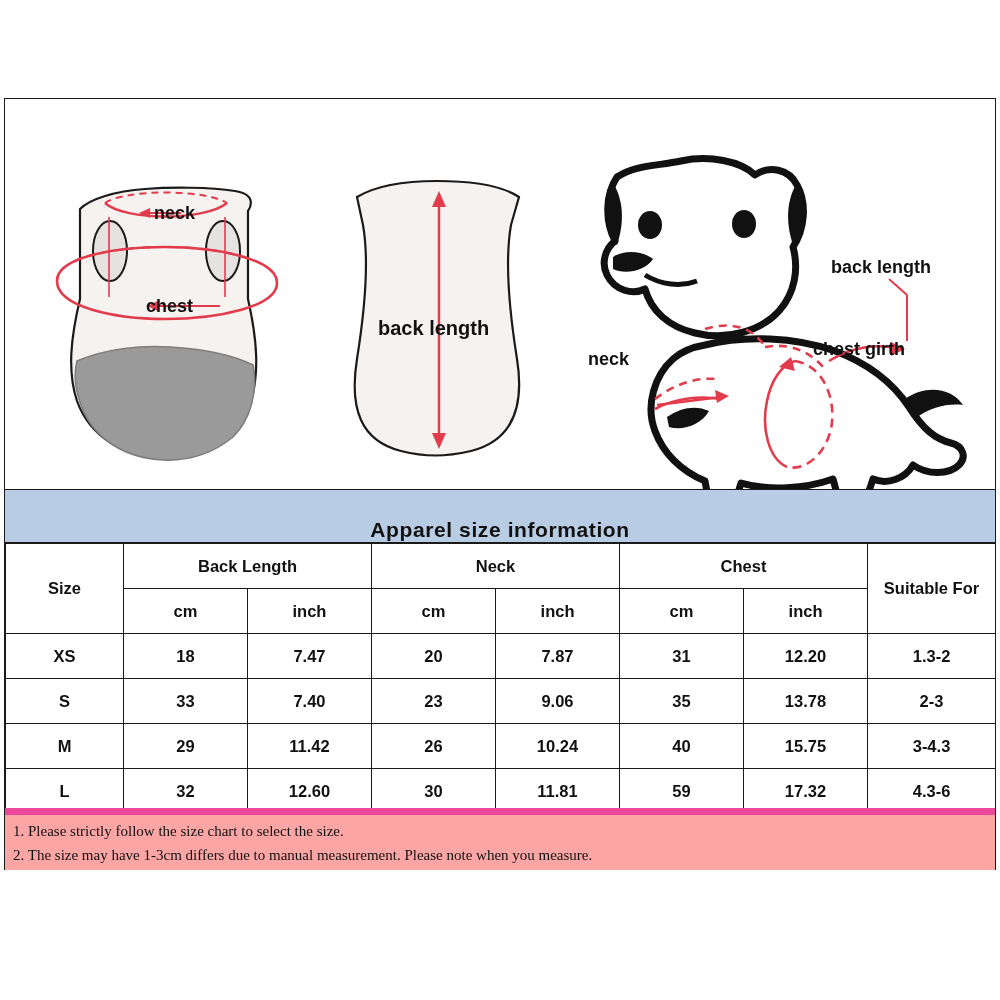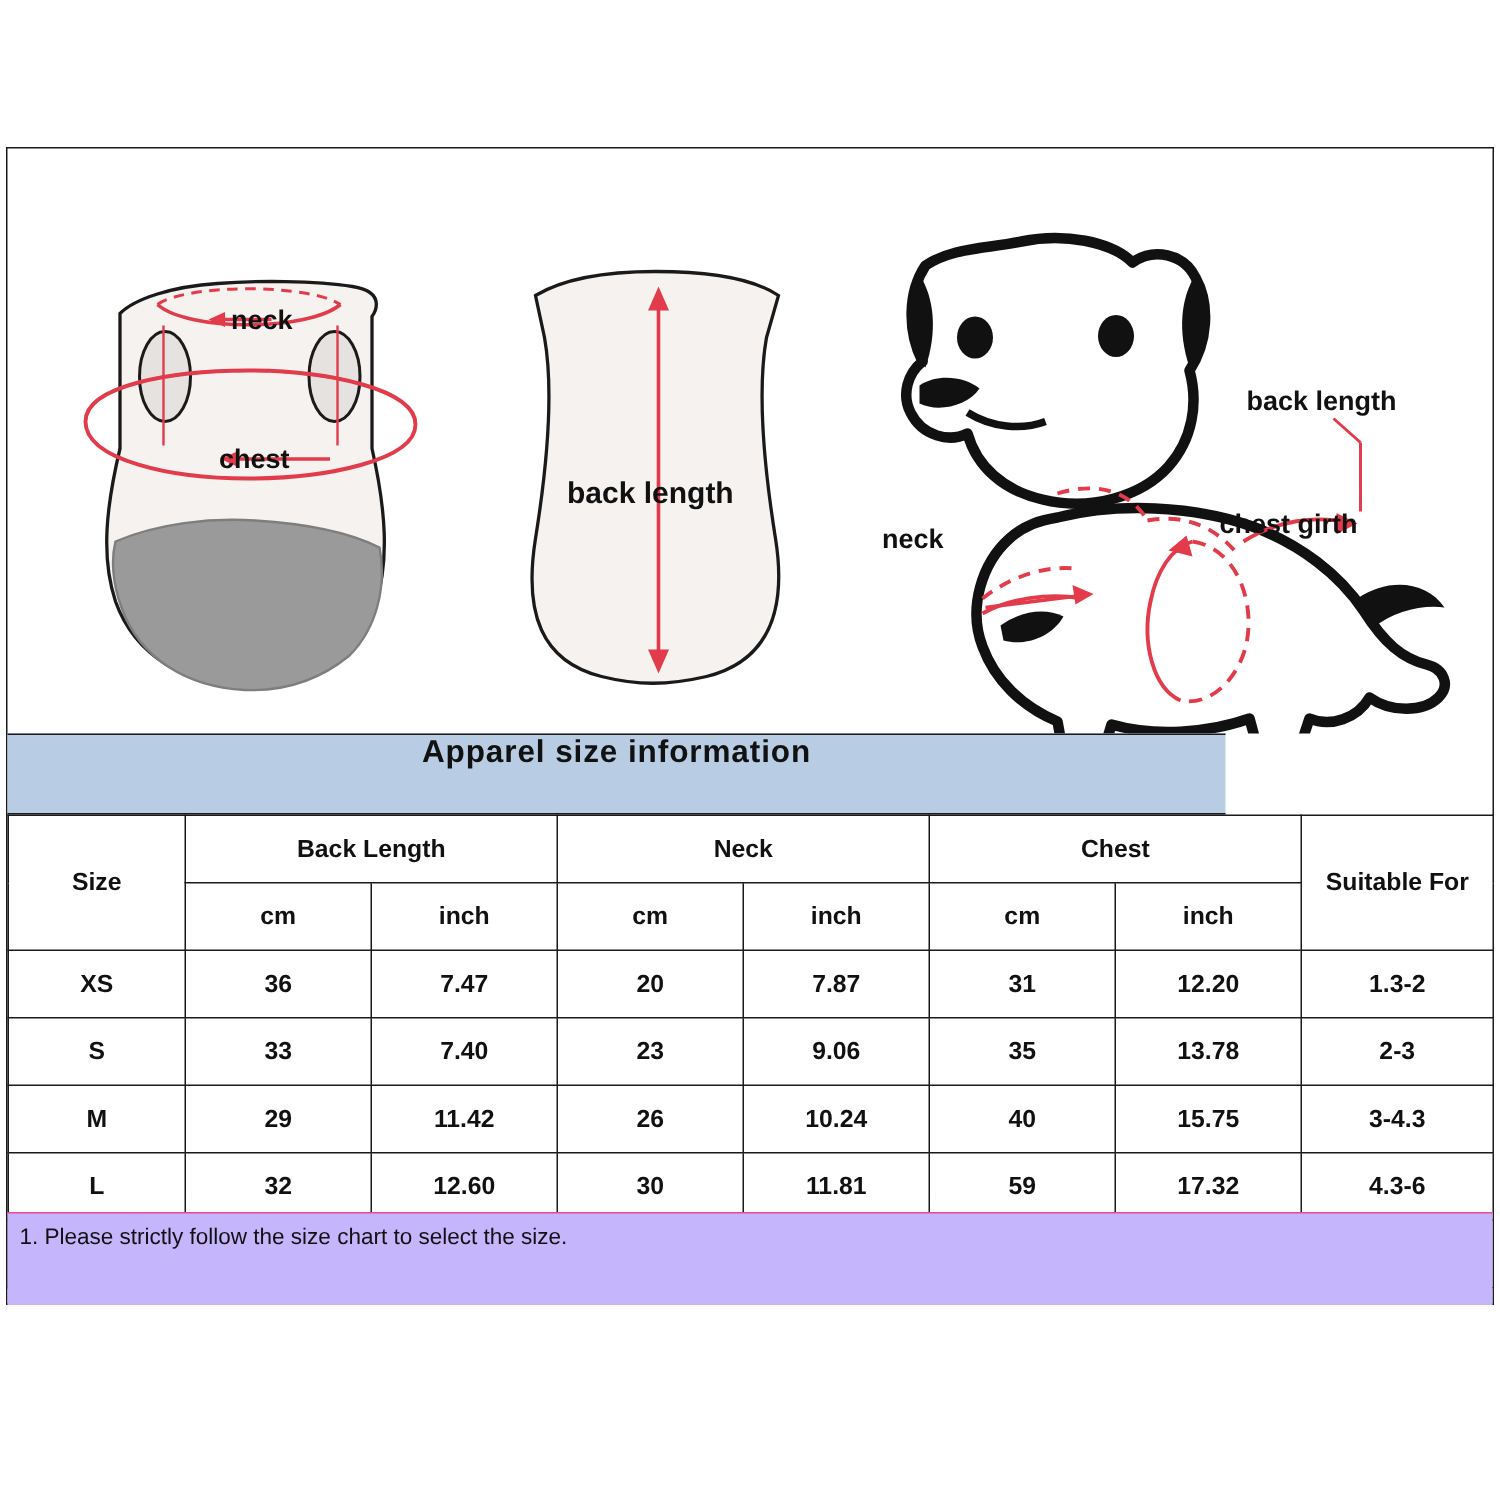--- a/index.html
+++ b/index.html
@@ -38,28 +38,28 @@
     top: 0;
     width: 990px;
     height: 390px;
   }
 
   
   .title-band {
     position: absolute;
     left: 0;
     top: 390px;
-    width: 812px;
+    width: 990px;
     height: 54px;
     background: #b8cde4;
     border-top: 1px solid #1a1a1a;
     border-bottom: 1px solid #1a1a1a;
     box-sizing: border-box;
     display: flex;
-    align-items: flex-start;
+    align-items: flex-end;
     justify-content: center;
   }
   .title-band .t {
     font-size: 21px;
     font-weight: bold;
     color: #111;
     letter-spacing: 0.6px;
   }
 
   
@@ -89,22 +89,23 @@
 
   
   .notes {
     position: absolute;
     left: 0;
     top: 709px;
     width: 990px;
     height: 62px;
     box-sizing: border-box;
     padding: 6px 8px 0 8px;
-    border-top: 1px solid #ec4899;
-    background: #c4b5fd;
+    border-top: 7px solid #ec4899;
+    background: #fca5a5;
+    font-family: Liberation Serif, serif;
   }
   .notes p {
     margin: 0 0 4px 0;
     font-size: 15px;
     color: #111;
     line-height: 1.35;
   }
 </style>
 </head>
 <body>
@@ -242,21 +243,21 @@
           <th>inch</th>
           <th>cm</th>
           <th>inch</th>
           <th>cm</th>
           <th>inch</th>
         </tr>
       </thead>
       <tbody>
         <tr>
           <td class="sizecol">XS</td>
-          <td>36</td>
+          <td>18</td>
           <td>7.47</td>
           <td>20</td>
           <td>7.87</td>
           <td>31</td>
           <td>12.20</td>
           <td>1.3-2</td>
         </tr>
         <tr>
           <td class="sizecol">S</td>
           <td>33</td>
@@ -295,16 +296,17 @@
           <td>13.78</td>
           <td>48</td>
           <td>18.90</td>
           <td>6-8.5</td>
         </tr>
       </tbody>
     </table>
 
     <div class="notes">
       <p>1. Please strictly follow the size chart  to select the size.</p>
+      <p>2. The size may have 1-3cm differs due to manual measurement. Please note when you measure.</p>
     </div>
 
   </div>
 </div>
 
 </body></html>

